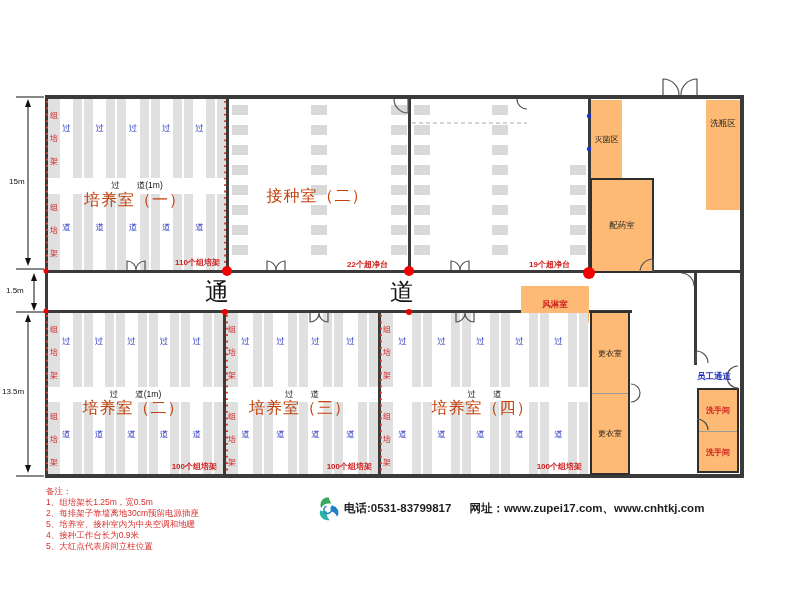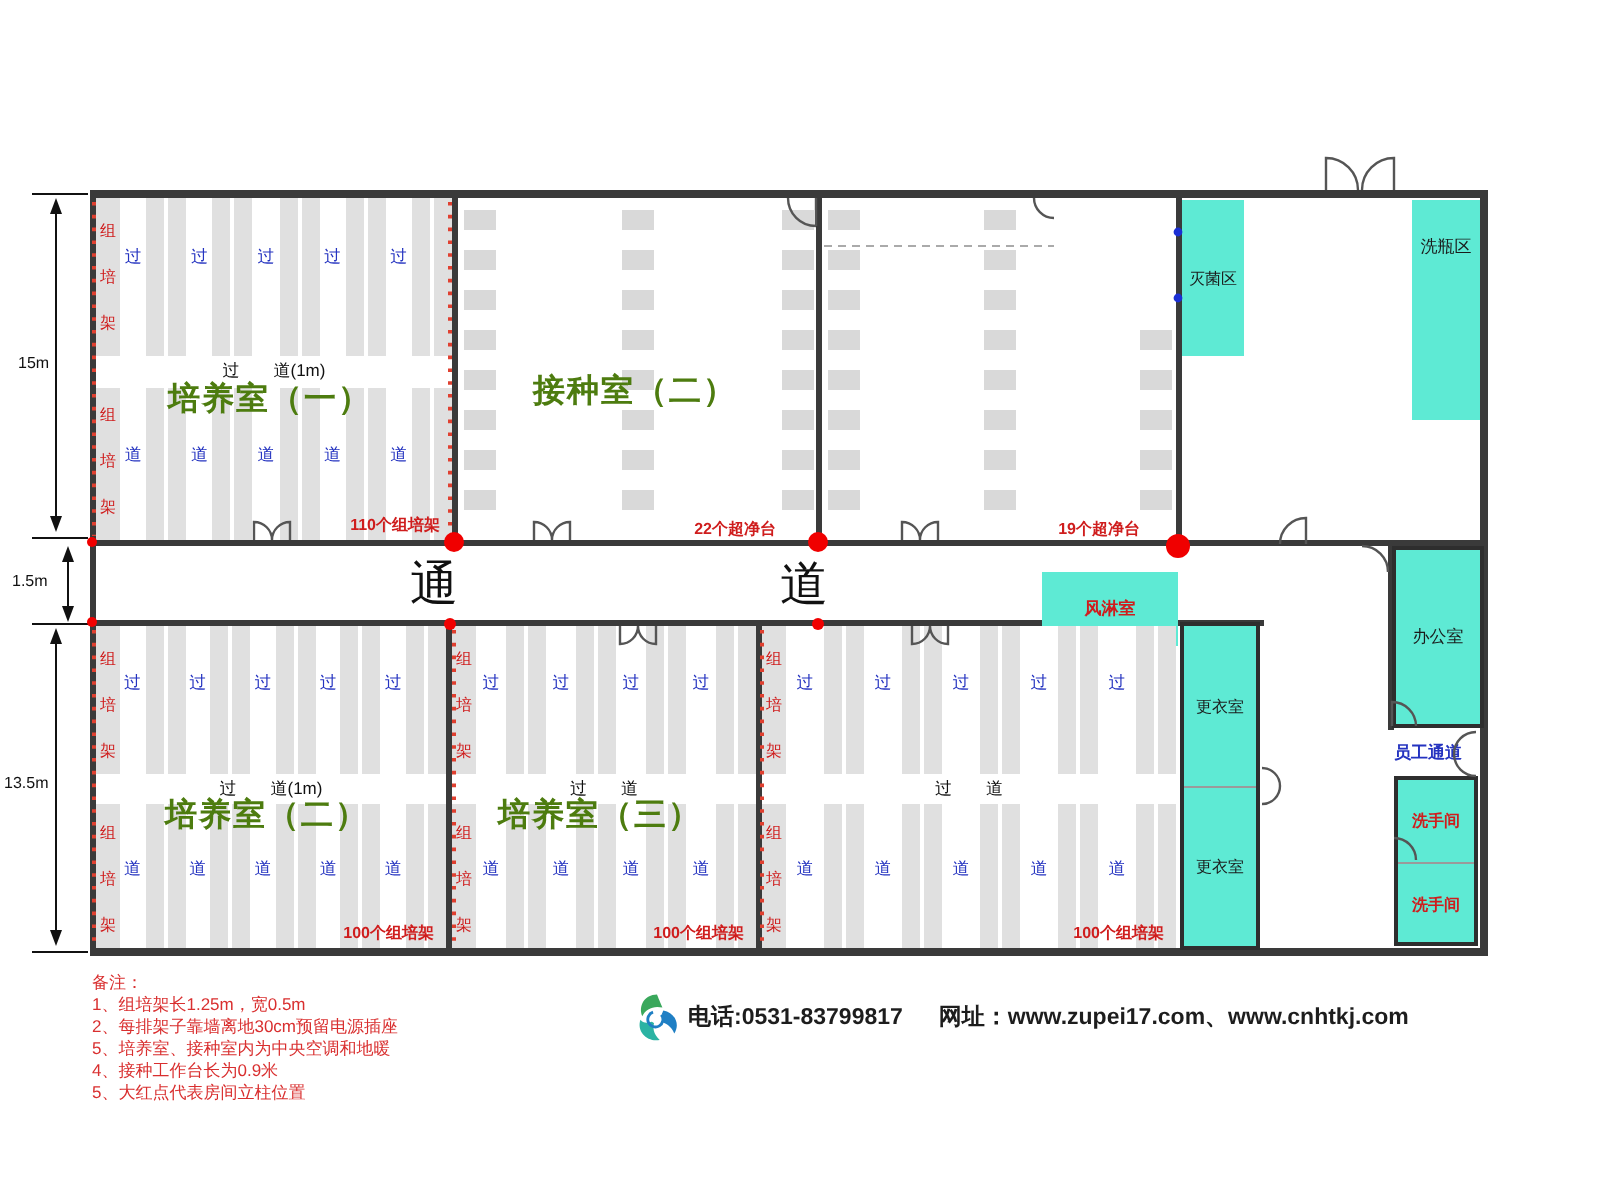--- a/index.html
+++ b/index.html
@@ -1,37 +1,37 @@
 <!DOCTYPE html>
 <html><head>
 <meta charset="utf-8">
 <style>
   html,body{margin:0;padding:0;background:#fff}
   #plan{position:relative;width:800px;height:600px;background:#fff;
         font-family:"Liberation Sans",sans-serif;overflow:hidden}
   .wall{position:absolute;background:#3a3a3a}
-  .grayroom{position:absolute;background:#5eead4}
+  .grayroom{position:absolute;background:#fdba74}
   .blk{border:2px solid #2e2e2e;box-sizing:border-box}
   .lbl{position:absolute;color:#1a1a1a;font-size:8.5px;white-space:nowrap}
   .cen{display:flex;align-items:center;justify-content:center;text-align:center}
   .redtx{color:#cf1d1d}
   .bluetx{color:#2433c0}
   .room{position:absolute}
   .rackrow{position:absolute;inset:0;display:flex}
   .labelcol{width:12px;background:#e0e0e0;position:relative;flex:none}
   .aisle{flex:1 1 auto;position:relative;background:#fff}
   .pair{flex:none;background:linear-gradient(to right,#e0e0e0 45%,#fff 45%,#fff 55%,#e0e0e0 55%)}
   .vtext{position:absolute;left:0;width:100%;text-align:center;font-size:8px;color:#cf1d1d;
          word-break:break-all;line-height:23px;overflow:hidden}
   .vdark{position:absolute;left:0;width:100%;text-align:center;font-size:8.5px;color:#1a1a1a;
          word-break:break-all;line-height:30px;overflow:hidden}
   .achar{position:absolute;width:100%;text-align:center;font-size:8.5px}
   .mid{position:absolute;left:0;right:0;top:46%;height:9.5%;background:#fff;
        display:flex;align-items:center;justify-content:center;font-size:8.5px;color:#111;white-space:pre}
-  .rtitle{position:absolute;left:0;right:4px;top:59%;text-align:center;color:#4d7c0f;font-weight:bold;
+  .rtitle{position:absolute;left:0;right:4px;top:59%;text-align:center;color:#c2410c;font-weight:normal;
           font-size:16px;letter-spacing:1px;transform:translateY(-50%);white-space:nowrap}
   .rcount{position:absolute;right:6px;bottom:2px;font-size:8px;color:#cf1d1d;font-weight:bold;white-space:nowrap}
   .bench{position:absolute;width:16px;height:10px;background:#d9d9d9}
   .corrchar{position:absolute;font-family:"DejaVu Serif","Liberation Serif",serif;
             font-size:24px;color:#111;line-height:1}
   .dim{position:absolute;font-size:8px;color:#111}
   .note{font-size:8.5px;color:#d92f2f;line-height:11px;white-space:nowrap}
   #footer-line{position:absolute;left:344px;top:501px;display:flex;gap:18px;
                font-size:11.5px;font-weight:bold;color:#1d1d1d;white-space:nowrap}
   svg.overlay{position:absolute;inset:0;pointer-events:none}
@@ -50,25 +50,25 @@
   <div class="wall" style="left:226px;top:95px;width:3px;height:178px"></div>
   <div class="wall" style="left:408px;top:95px;width:3px;height:178px"></div>
   <div class="wall" style="left:588px;top:95px;width:3px;height:178px"></div>
   <div class="wall" style="left:223px;top:310px;width:3px;height:167px"></div>
   <div class="wall" style="left:378px;top:310px;width:3px;height:167px"></div>
   <div class="wall" style="left:694px;top:270px;width:3px;height:95px"></div>
 
   <div class="grayroom" style="left:591px;top:100px;width:31px;height:78px">
     <div class="lbl cen" style="inset:0;font-size:8px">灭菌区</div>
   </div>
+  <div class="grayroom blk" style="left:590px;top:178px;width:64px;height:95px">
+    <div class="lbl cen" style="inset:0">配药室</div>
+  </div>
   <div class="grayroom" style="left:706px;top:100px;width:34px;height:110px">
     <div class="vdark" style="top:8px">洗瓶区</div>
-  </div>
-  <div class="grayroom blk" style="left:696px;top:273px;width:46px;height:91px">
-    <div class="lbl cen" style="inset:0">办公室</div>
   </div>
   <div class="lbl bluetx" style="left:697px;top:371px;font-weight:bold">员工通道</div>
   <div class="grayroom blk" style="left:697px;top:388px;width:42px;height:85px">
     <div style="position:absolute;left:0;right:0;top:50%;height:1px;background:#9a9a9a"></div>
     <div class="lbl redtx" style="left:0;right:0;top:18%;text-align:center;font-weight:bold;font-size:8px">洗手间</div>
     <div class="lbl redtx" style="left:0;right:0;top:70%;text-align:center;font-weight:bold;font-size:8px">洗手间</div>
   </div>
   <div class="grayroom blk" style="left:590px;top:311px;width:40px;height:164px">
     <div style="position:absolute;left:0;right:0;top:50%;height:1px;background:#9a9a9a"></div>
     <div class="lbl" style="left:0;right:0;top:22%;text-align:center;font-size:8px">更衣室</div>
@@ -263,20 +263,21 @@
           <div class="achar bluetx" style="top: 72%;">道</div>
         </div>
         <div class="pair" style="width: 20px;"></div>
         <div class="aisle">
           <div class="achar bluetx" style="top: 14%;">过</div>
           <div class="achar bluetx" style="top: 72%;">道</div>
         </div>
         <div class="pair" style="width: 20px;"></div>
       </div>
       <div class="mid"><div>过　　道</div></div>
+    <div class="rtitle">培养室（四）</div>
     <div class="rcount">100个组培架</div>
   </div>
 
   <div class="dim" style="left:9px;top:177px">15m</div>
   <div class="dim" style="left:6px;top:286px">1.5m</div>
   <div class="dim" style="left:2px;top:387px">13.5m</div>
 
   <div style="position:absolute;left:46px;top:486px">
     <div class="note">备注：</div>
     <div class="note">1、组培架长1.25m，宽0.5m</div>

